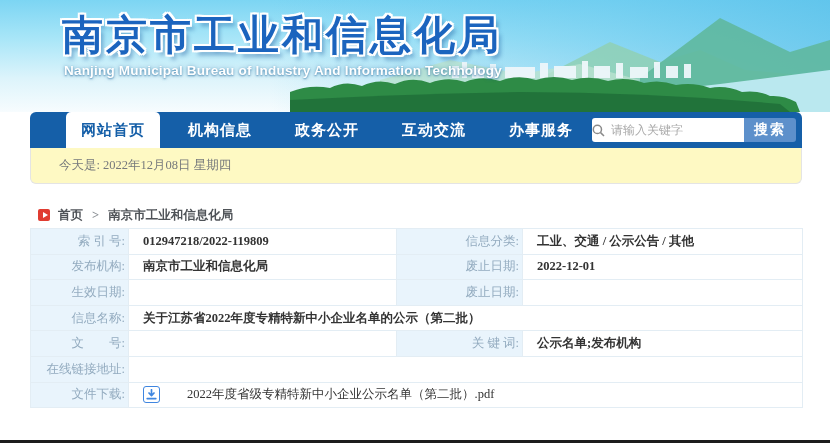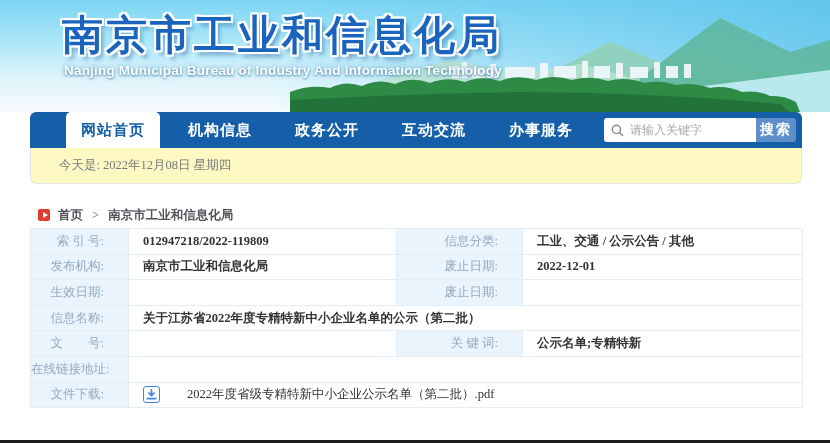--- a/index.html
+++ b/index.html
@@ -21,26 +21,26 @@
             color:#ffffff; letter-spacing:.2px; text-shadow:0 1px 2px rgba(40,110,160,.7), 0 0 4px rgba(40,110,160,.5); }
 
   
   .nav { position:absolute; left:30px; top:112px; width:772px; height:36px;
          background:#155fa8; border-radius:6px 6px 0 0; display:flex; align-items:flex-end; padding-left:36px; }
   .tab { height:36px; line-height:36px; padding:0 15px; color:#fff; font-size:15px;
          font-weight:bold; letter-spacing:1px; cursor:pointer; margin-right:13px; }
   .tab.active { background:#fff; color:#155fa8; border-radius:5px 5px 0 0; }
   .searchbar { position:absolute; right:6px; top:6px; height:24px; display:flex; }
   .search-box { width:152px; height:24px; background:#fff; border-radius:3px 0 0 3px;
-                display:flex; align-items:center; padding-left:7px; }
+                display:flex; align-items:center; }
   .search-box svg { flex:0 0 auto; }
   .search-box input { border:none; outline:none; width:118px; margin-left:6px; font-size:12px;
                 color:#333; background:transparent; font-family:"Liberation Sans",sans-serif; }
   .search-box input::placeholder { color:#a9a9a9; }
-  .search-btn { width:40px; height:24px; background:#5d90cb; color:#fff; border:none;
+  .search-btn { width:52px; height:24px; background:#5d90cb; color:#fff; border:none;
                 border-radius:0 3px 3px 0; font-size:14px; font-weight:bold; letter-spacing:2px; cursor:pointer; }
 
   
   .datebar { position:absolute; left:30px; top:148px; width:772px; height:36px;
              background:#fef9c3; border:1px solid #e4e4e4; border-top:none;
              border-radius:0 0 6px 6px; line-height:34px; padding-left:28px;
              color:#76797c; font-size:12.5px; font-family:"Liberation Serif",serif; }
 
   
   .breadcrumb { position:absolute; left:38px; top:205px; height:20px; display:flex;
@@ -51,21 +51,21 @@
   .crumb-icon i { display:block; width:0; height:0; border-left:5px solid #fff;
              border-top:3.5px solid transparent; border-bottom:3.5px solid transparent; margin-left:2px; }
   .crumb-sep { margin:0 9px; color:#8a8f94; }
   .crumb-link { cursor:pointer; }
 
   
   .infotable { position:absolute; left:30px; top:228px; width:772px;
              border-collapse:collapse; table-layout:fixed;
              font-family:"Liberation Serif",serif; }
   .infotable td { border:1px solid #e3edf4; height:25.6px; font-size:12.5px; overflow:hidden; white-space:nowrap; }
-  .infotable td.lbl { background:#e9f4fc; color:#93abbf; text-align:right; padding-right:24px; }
+  .infotable td.lbl { background:#e9f4fc; color:#93abbf; text-align:right; padding-right:3px; }
   .infotable td.val { background:#fff; color:#333; font-weight:bold; text-align:left; padding-left:14px; }
   .file-link { display:inline-flex; align-items:center; cursor:pointer; color:#333; }
   .dl-icon { width:17px; height:17px; border:1.6px solid #3f86e0; border-radius:3px;
              display:inline-flex; align-items:center; justify-content:center; margin-right:27px; }
   .file-name { font-weight:normal; }
 
   .bottomline { position:absolute; left:0; top:440px; width:830px; height:3px; background:#1c1c1c; }
 </style>
 </head>
 <body>
@@ -165,21 +165,21 @@
     <td class="val"></td>
   </tr>
   <tr>
     <td class="lbl">信息名称:</td>
     <td class="val" colspan="3">关于江苏省2022年度专精特新中小企业名单的公示（第二批）</td>
   </tr>
   <tr>
     <td class="lbl">文　　号:</td>
     <td class="val"></td>
     <td class="lbl">关 键 词:</td>
-    <td class="val">公示名单;专精特新</td>
+    <td class="val">公示名单;发布机构</td>
   </tr>
   <tr>
     <td class="lbl">在线链接地址:</td>
     <td class="val" colspan="3"></td>
   </tr>
   <tr>
     <td class="lbl">文件下载:</td>
     <td class="val" colspan="3">
       <span class="file-link">
         <span class="dl-icon">

